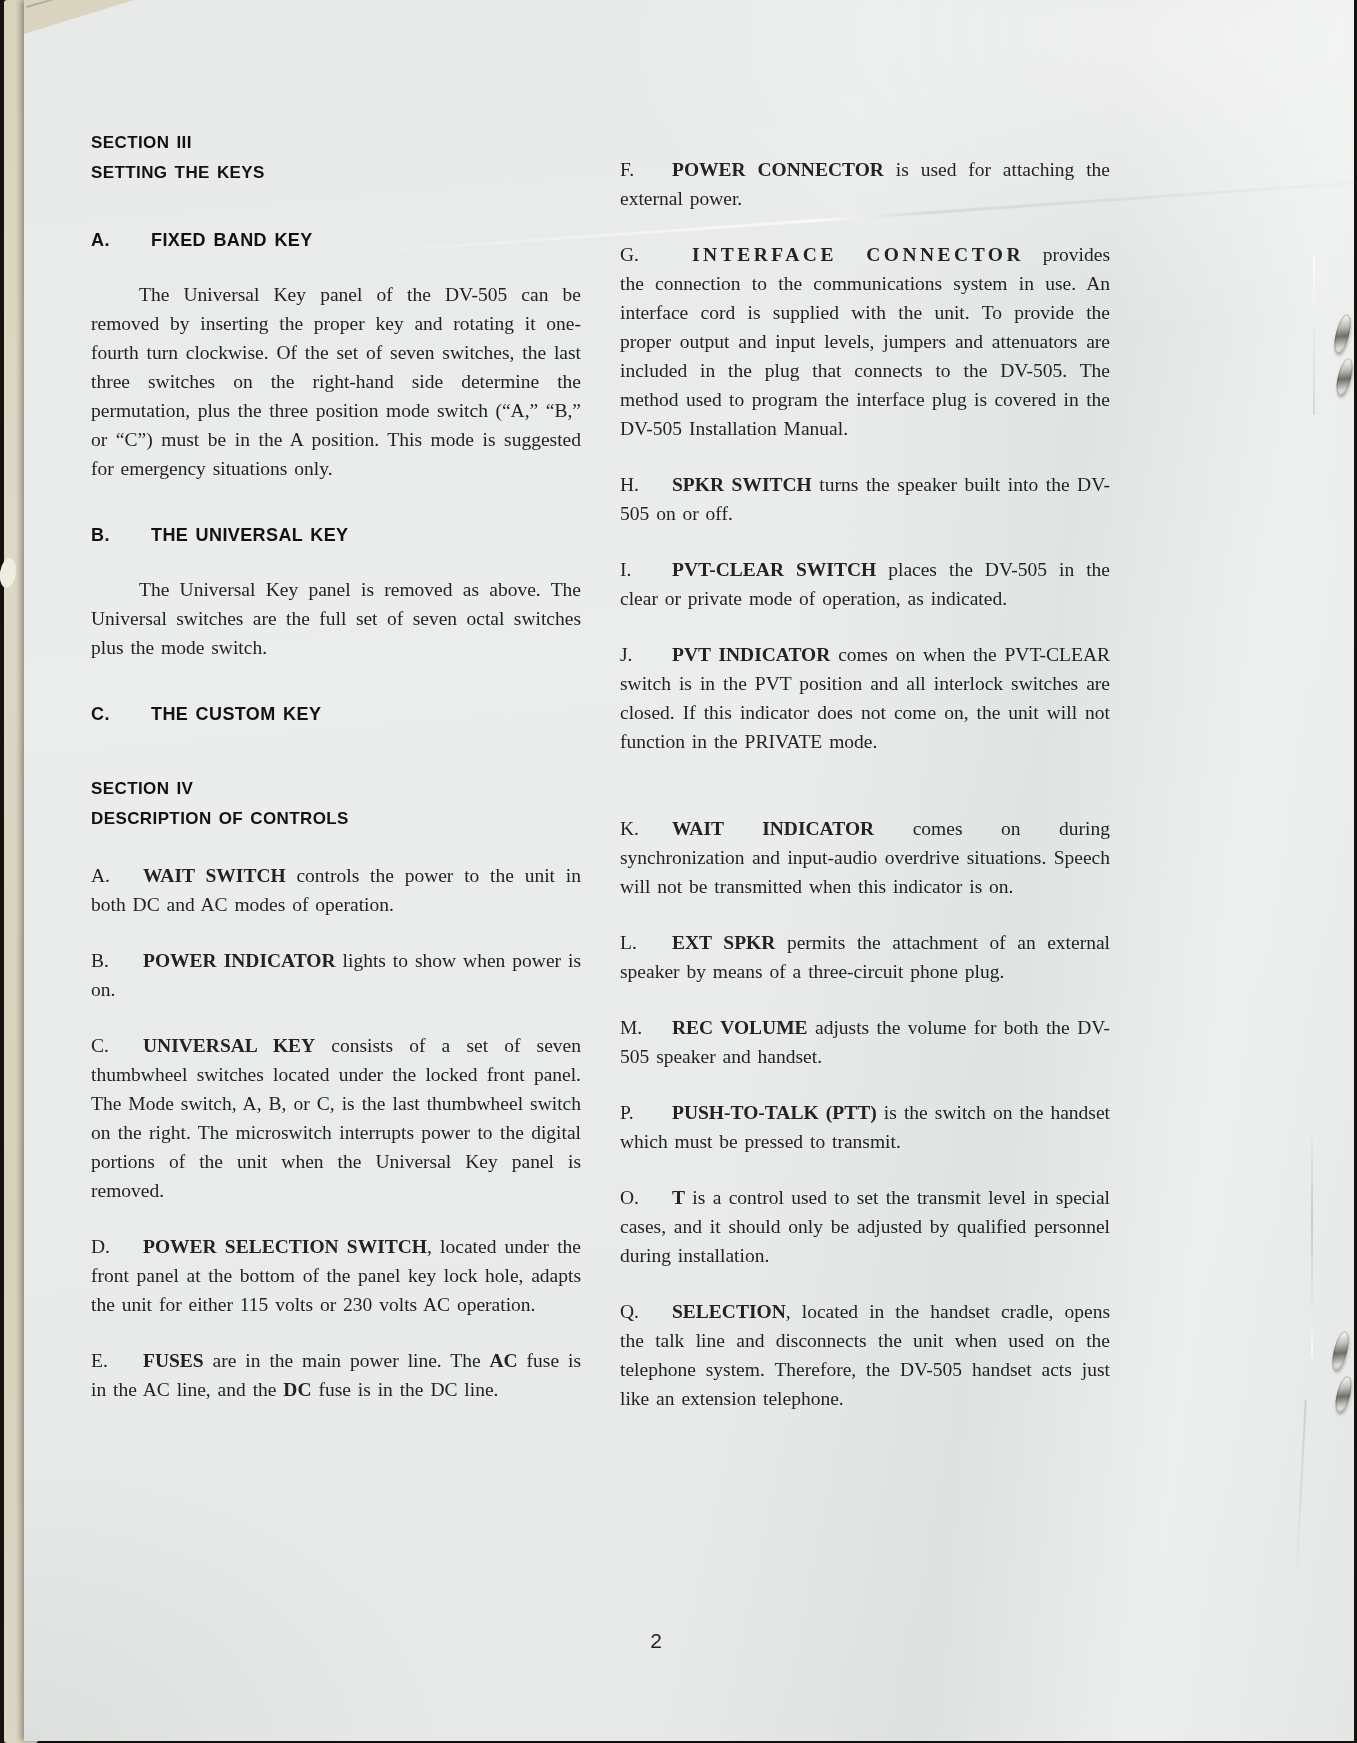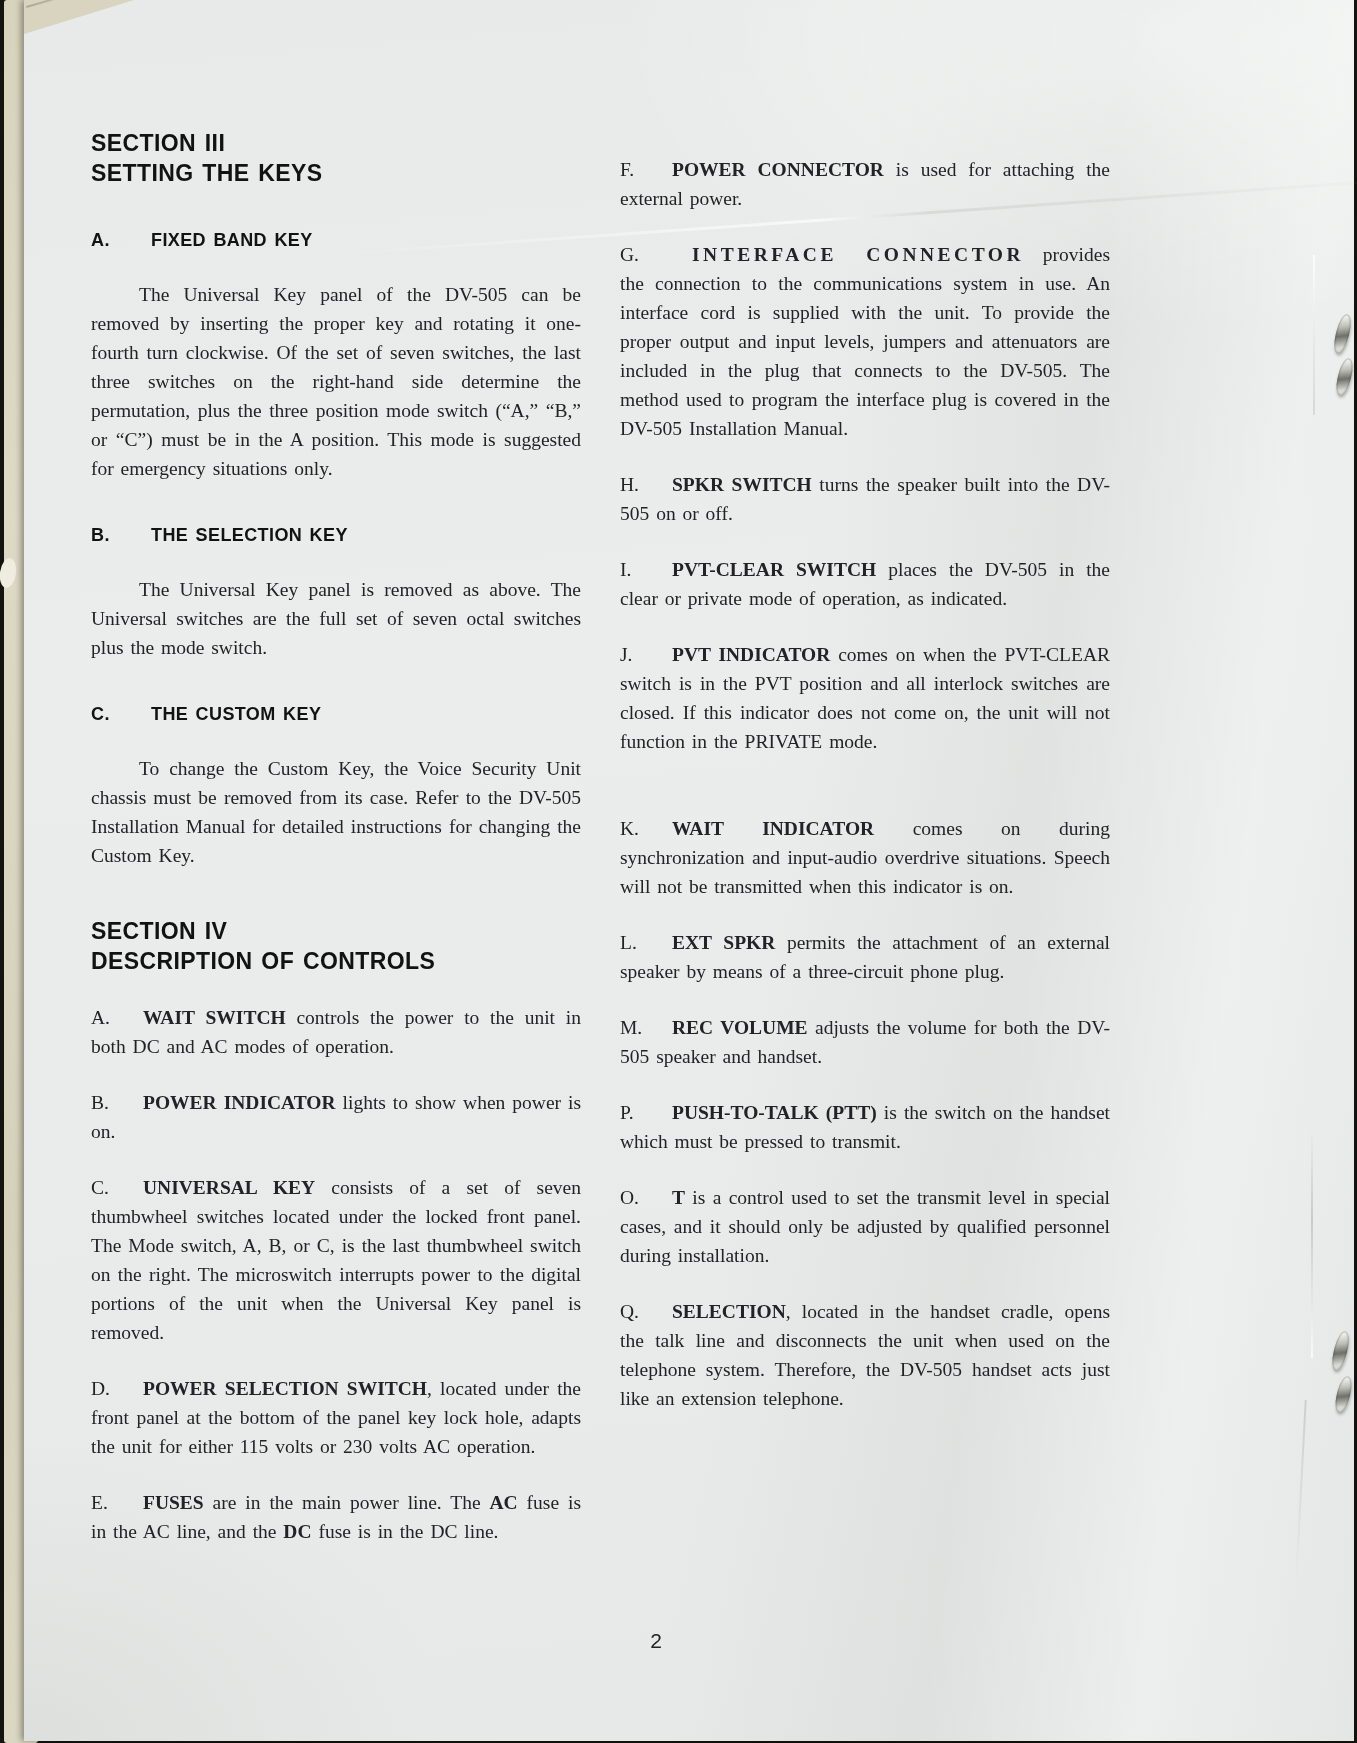--- a/index.html
+++ b/index.html
@@ -74,21 +74,21 @@
   
   .col{
     position:absolute;top:128px;width:490px;
     font-size:19.5px;line-height:29px;color:#232327;
     text-align:justify;word-spacing:2px;
   }
   .col-left{left:91px;}
   .col-right{left:620px;}
 
   .h2{margin:0;font-family:"Liberation Sans", sans-serif;font-weight:bold;
-      font-size:23px;line-height:30px;color:#121212;letter-spacing:0.4px;text-align:left;}
+      font-size:17px;line-height:30px;color:#121212;letter-spacing:0.4px;text-align:left;}
   .h2-line{display:block;}
   .col .h2:not(:first-child){margin-top:46px;}
 
   .h3{margin:38px 0 0 0;font-family:"Liberation Sans", sans-serif;font-weight:bold;
       font-size:18px;line-height:28px;color:#121212;letter-spacing:0.4px;text-align:left;}
   .h3 .letter{display:inline-block;width:60px;}
 
   .para{margin:26px 0 0 0;text-indent:48px;}
   .control{margin:27px 0 0 0;}
   .control.extra{margin-top:58px;}
@@ -113,24 +113,23 @@
   <div class="wrinkle-top"></div>
 </div>
 
 <div class="col col-left">
     <div class="h2">
       <span class="h2-line">SECTION III</span>
       <span class="h2-line">SETTING THE KEYS</span>
     </div>
     <p class="h3"><span class="letter">A.</span><span>FIXED BAND KEY</span></p>
     <p class="para"><span>The Universal Key panel of the DV-505 can be removed by inserting the proper key and rotating it one-fourth turn clockwise. Of the set of seven switches, the last three switches on the right-hand side determine the permutation, plus the three position mode switch (“A,” “B,” or “C”) must be in the A position. This mode is suggested for emergency situations only.</span></p>
-    <p class="h3"><span class="letter">B.</span><span>THE SELECTION KEY</span></p>
+    <p class="h3"><span class="letter">B.</span><span>THE UNIVERSAL KEY</span></p>
     <p class="para"><span>The Universal Key panel is removed as above. The Universal switches are the full set of seven octal switches plus the mode switch.</span></p>
     <p class="h3"><span class="letter">C.</span><span>THE CUSTOM KEY</span></p>
-    <p class="para"><span>To change the Custom Key, the Voice Security Unit chassis must be removed from its case. Refer to the DV-505 Installation Manual for detailed instructions for changing the Custom Key.</span></p>
     <div class="h2">
       <span class="h2-line">SECTION IV</span>
       <span class="h2-line">DESCRIPTION OF CONTROLS</span>
     </div>
     <p class="control"><span class="letter">A.</span><span class="term">WAIT SWITCH</span><span> controls the power to the unit in both DC and AC modes of operation.</span></p>
     <p class="control"><span class="letter">B.</span><span class="term">POWER INDICATOR</span><span> lights to show when power is on.</span></p>
     <p class="control"><span class="letter">C.</span><span class="term">UNIVERSAL KEY</span><span> consists of a set of seven thumbwheel switches located under the locked front panel. The Mode switch, A, B, or C, is the last thumbwheel switch on the right. The microswitch interrupts power to the digital portions of the unit when the Universal Key panel is removed.</span></p>
     <p class="control"><span class="letter">D.</span><span class="term">POWER SELECTION SWITCH</span><span>, located under the front panel at the bottom of the panel key lock hole, adapts the unit for either 115 volts or 230 volts AC operation.</span></p>
     <p class="control"><span class="letter">E.</span><span class="term">FUSES</span><span> are in the main power line. The </span><span class="term">AC</span><span> fuse is in the AC line, and the </span><span class="term">DC</span><span> fuse is in the DC line.</span></p>
   </div>

